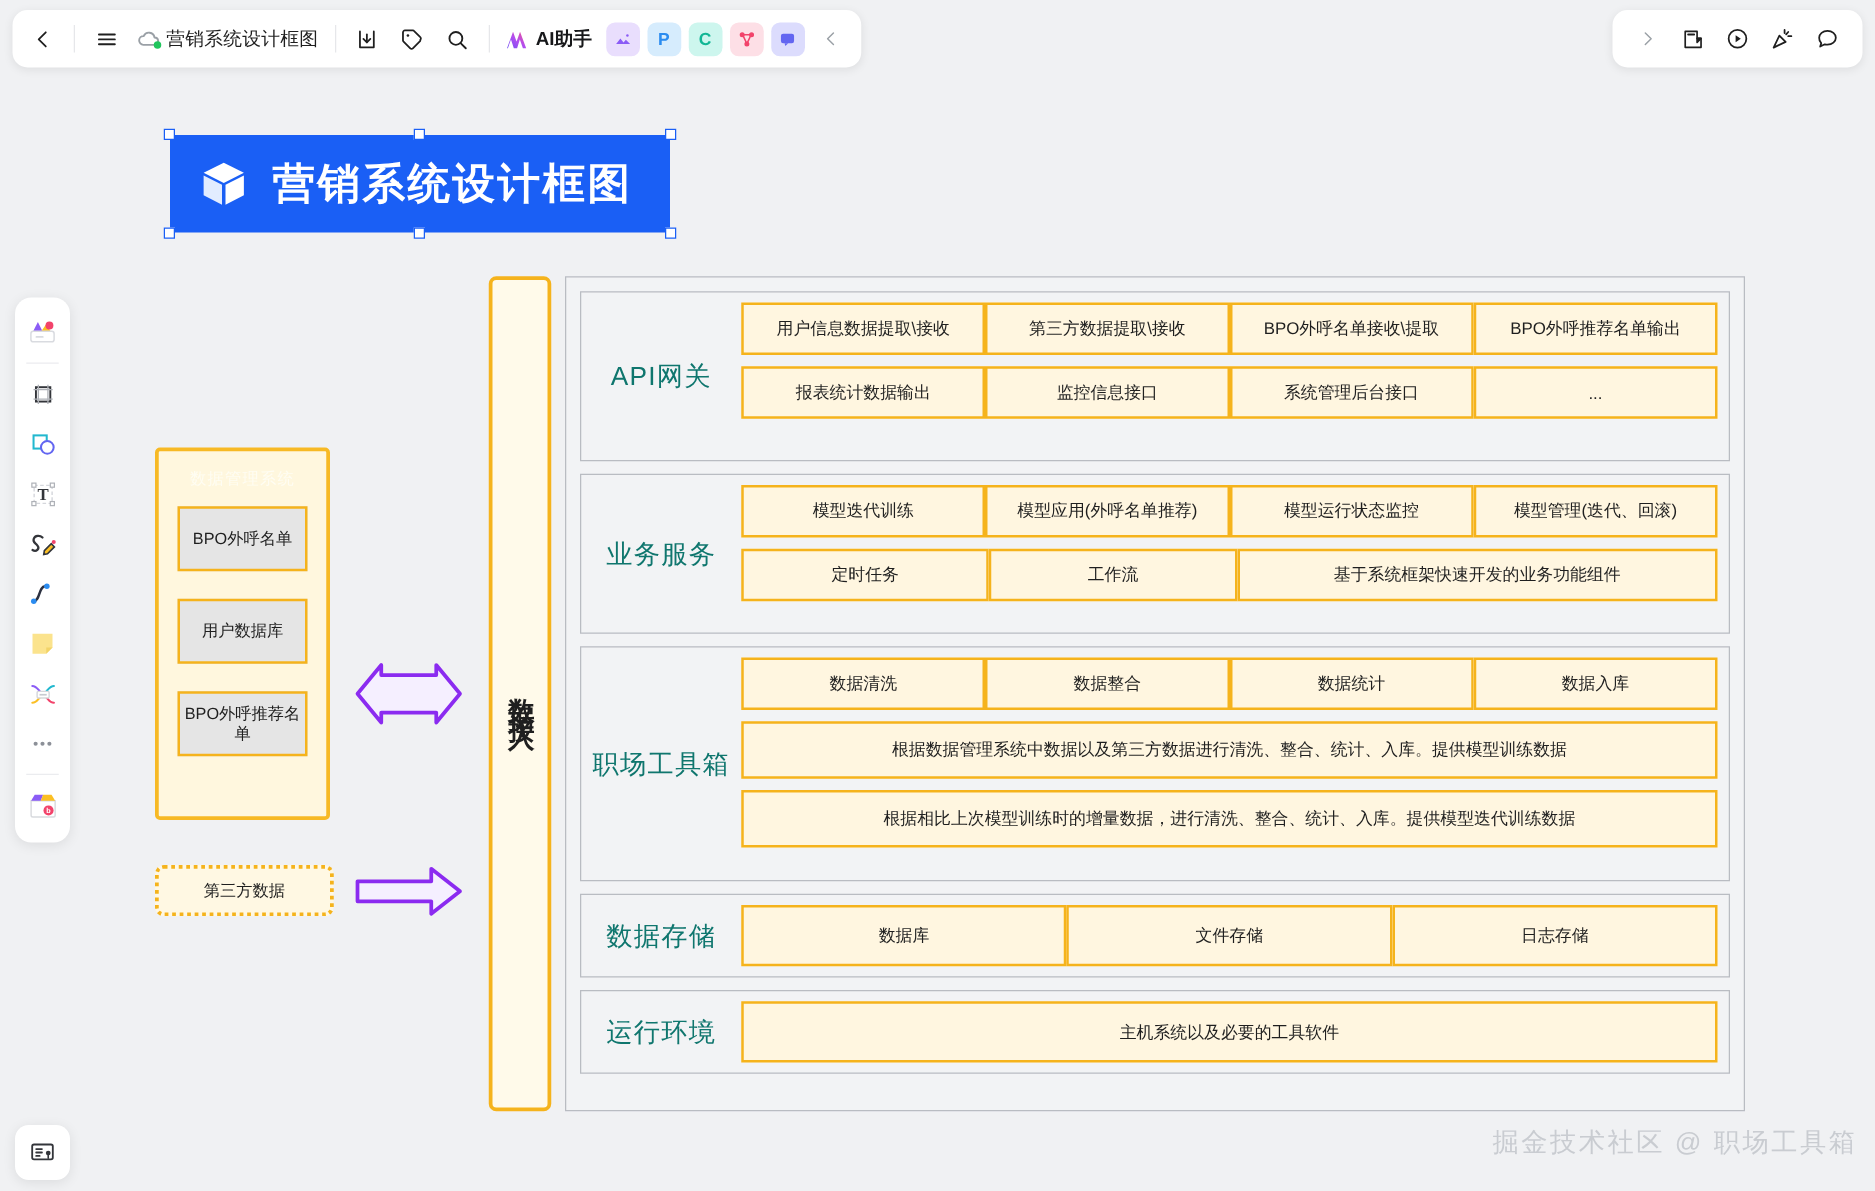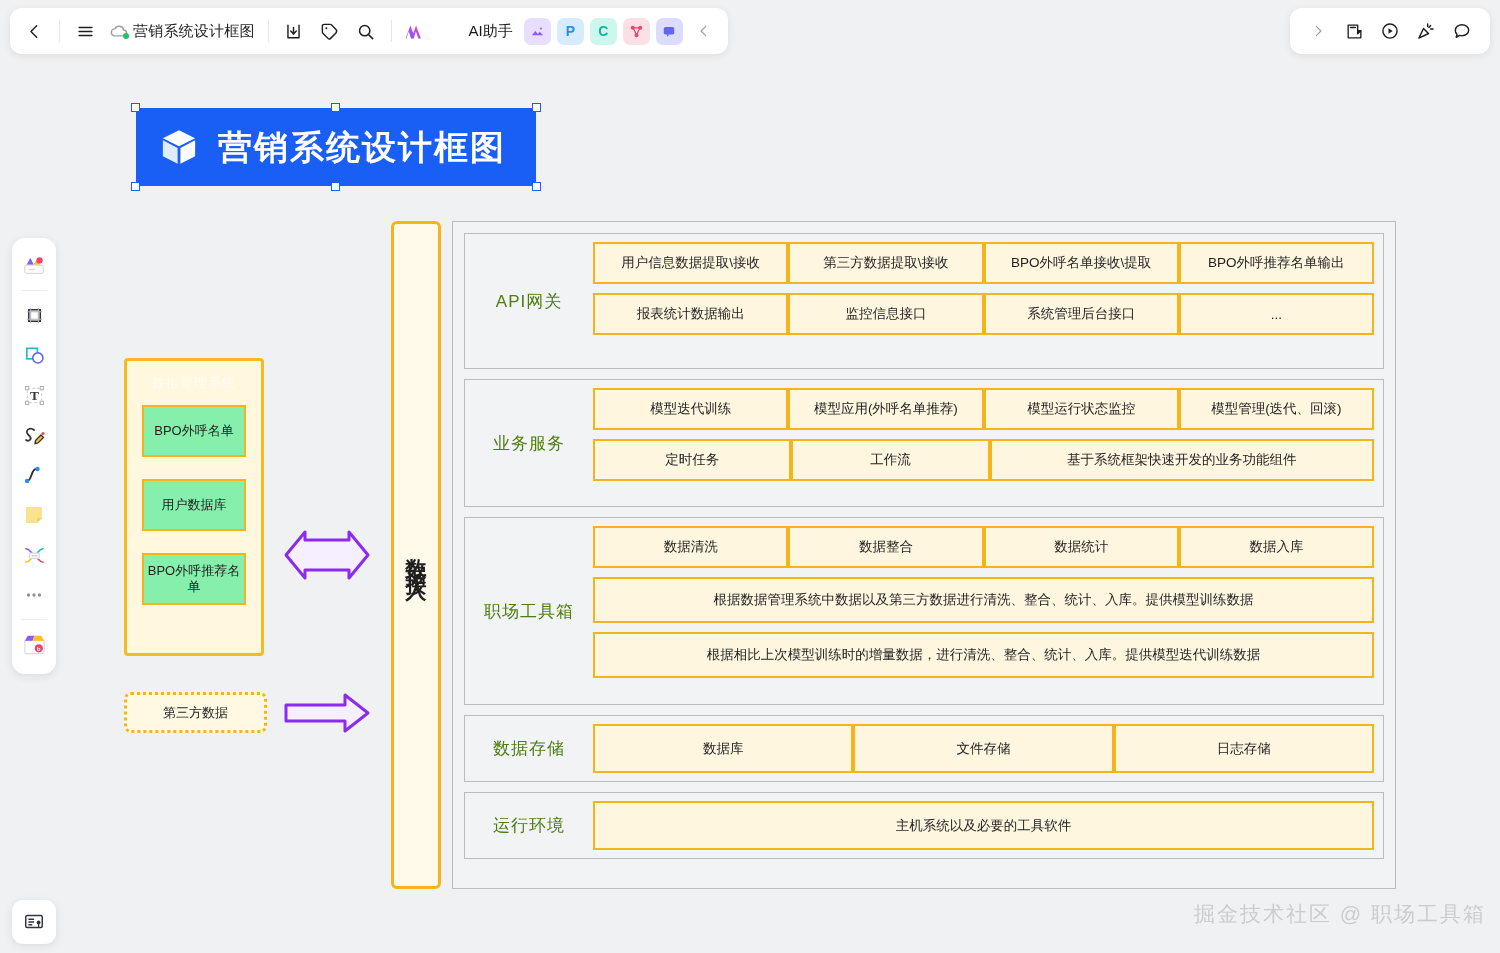--- a/index.html
+++ b/index.html
@@ -36,21 +36,21 @@
   .doc-title {
     font-size: 15px; color: #1f1f1f; white-space: nowrap;
     padding: 0 6px 0 4px; letter-spacing: .2px;
   }
   .cloud-wrap { display: flex; align-items: center; padding-left: 6px; }
   .ai-chip {
     display: flex; align-items: center; gap: 5px;
     padding: 0 8px 0 4px; cursor: pointer; border-radius: 7px;
     height: 34px;
   }
-  .ai-chip .lbl { font-size: 15px; font-weight: normal; color: #17181a; white-space: nowrap; margin-left: 40px; }
+  .ai-chip .lbl { font-size: 15px; font-weight: bold; color: #17181a; white-space: nowrap; }
   .appicon {
     width: 27px; height: 27px; border-radius: 7px;
     display: flex; align-items: center; justify-content: center;
     font-size: 14px; font-weight: bold; cursor: pointer;
     margin: 0 3px; flex: 0 0 auto;
   }
 
   
   .tool-rail {
     position: absolute; left: 12px; top: 238px;
@@ -99,21 +99,21 @@
     width: 140px; height: 298px;
     background: #fff7de; border: 3px solid #f7b924; border-radius: 4px;
     padding-top: 44px;
     display: flex; flex-direction: column; align-items: center; gap: 22px;
   }
   .src-ghost {
     position: absolute; top: 13px; left: 0; right: 0; text-align: center;
     font-size: 13px; color: #fffdf3; letter-spacing: 1px;
   }
   .src-box {
-    width: 104px; min-height: 52px; background: #86efac;
+    width: 104px; min-height: 52px; background: #e5e5e5;
     border: 2.5px solid #f5b31c; display: flex;
     align-items: center; justify-content: center; text-align: center;
     font-size: 13px; color: #1f1f1f; line-height: 1.25; padding: 4px 3px;
   }
   .third-box {
     position: absolute; left: 124px; top: 692px;
     width: 143px; height: 41px; background: #fff8e3;
     border: 3px dotted #f5b31c; border-radius: 7px;
     display: flex; align-items: center; justify-content: center;
     font-size: 13px; color: #1f1f1f;
@@ -136,21 +136,21 @@
     width: 944px; height: 668px;
     background: #f2f3f5; border: 1.5px solid #b9bcc2;
     padding: 11px; display: flex; flex-direction: column; gap: 10px;
   }
   .layer {
     background: #f2f3f5; border: 1.5px solid #b9bcc2;
     display: flex; align-items: stretch; padding: 8px 9px 8px 0;
   }
   .layer-label {
     flex: 0 0 128px; display: flex; align-items: center; justify-content: center;
-    font-size: 17px; color: #4d7c0f; letter-spacing: 1px;
+    font-size: 21px; color: #0f766e; letter-spacing: 1px;
   }
   .layer-body { flex: 1; display: flex; flex-direction: column; gap: 9px; }
   .row { display: flex; }
   .cell {
     background: #fff6e0; border: 2.5px solid #f5b31c;
     display: flex; align-items: center; justify-content: center;
     text-align: center; font-size: 13.5px; color: #1f1f1f;
     padding: 6px 4px; flex: 1; min-height: 42px;
   }
   .cell.wide2 { flex: 2; }

